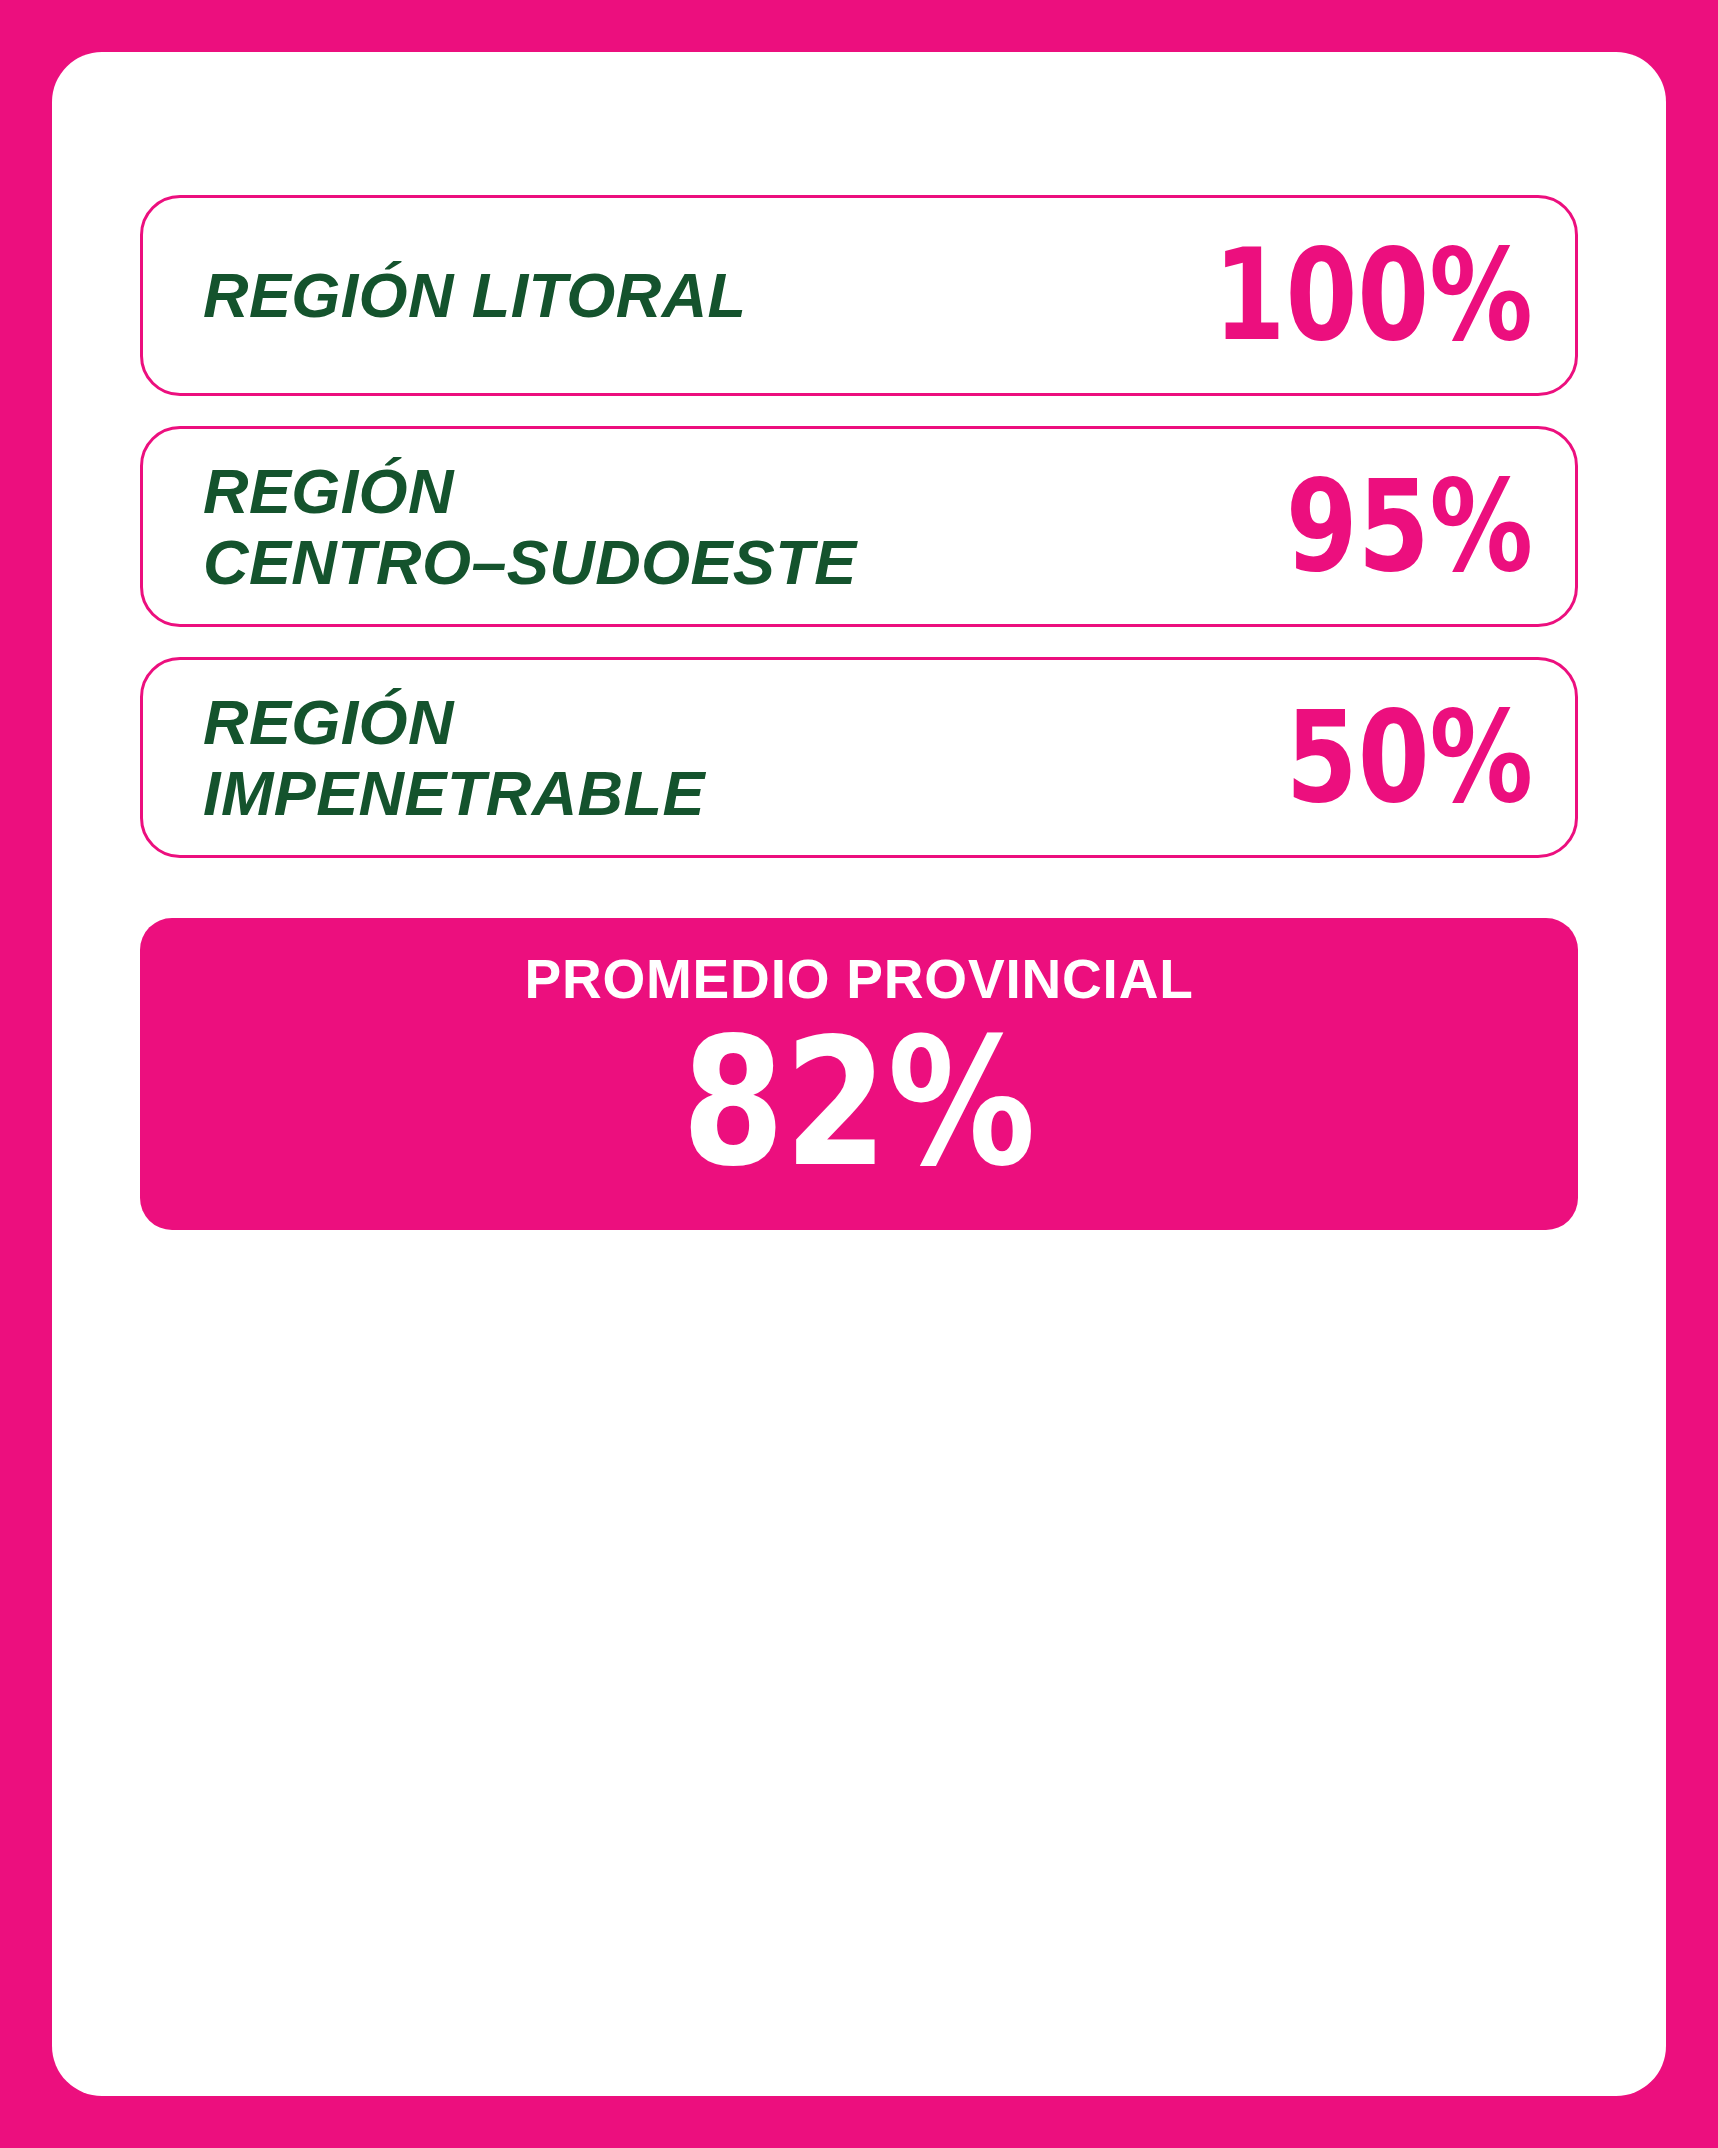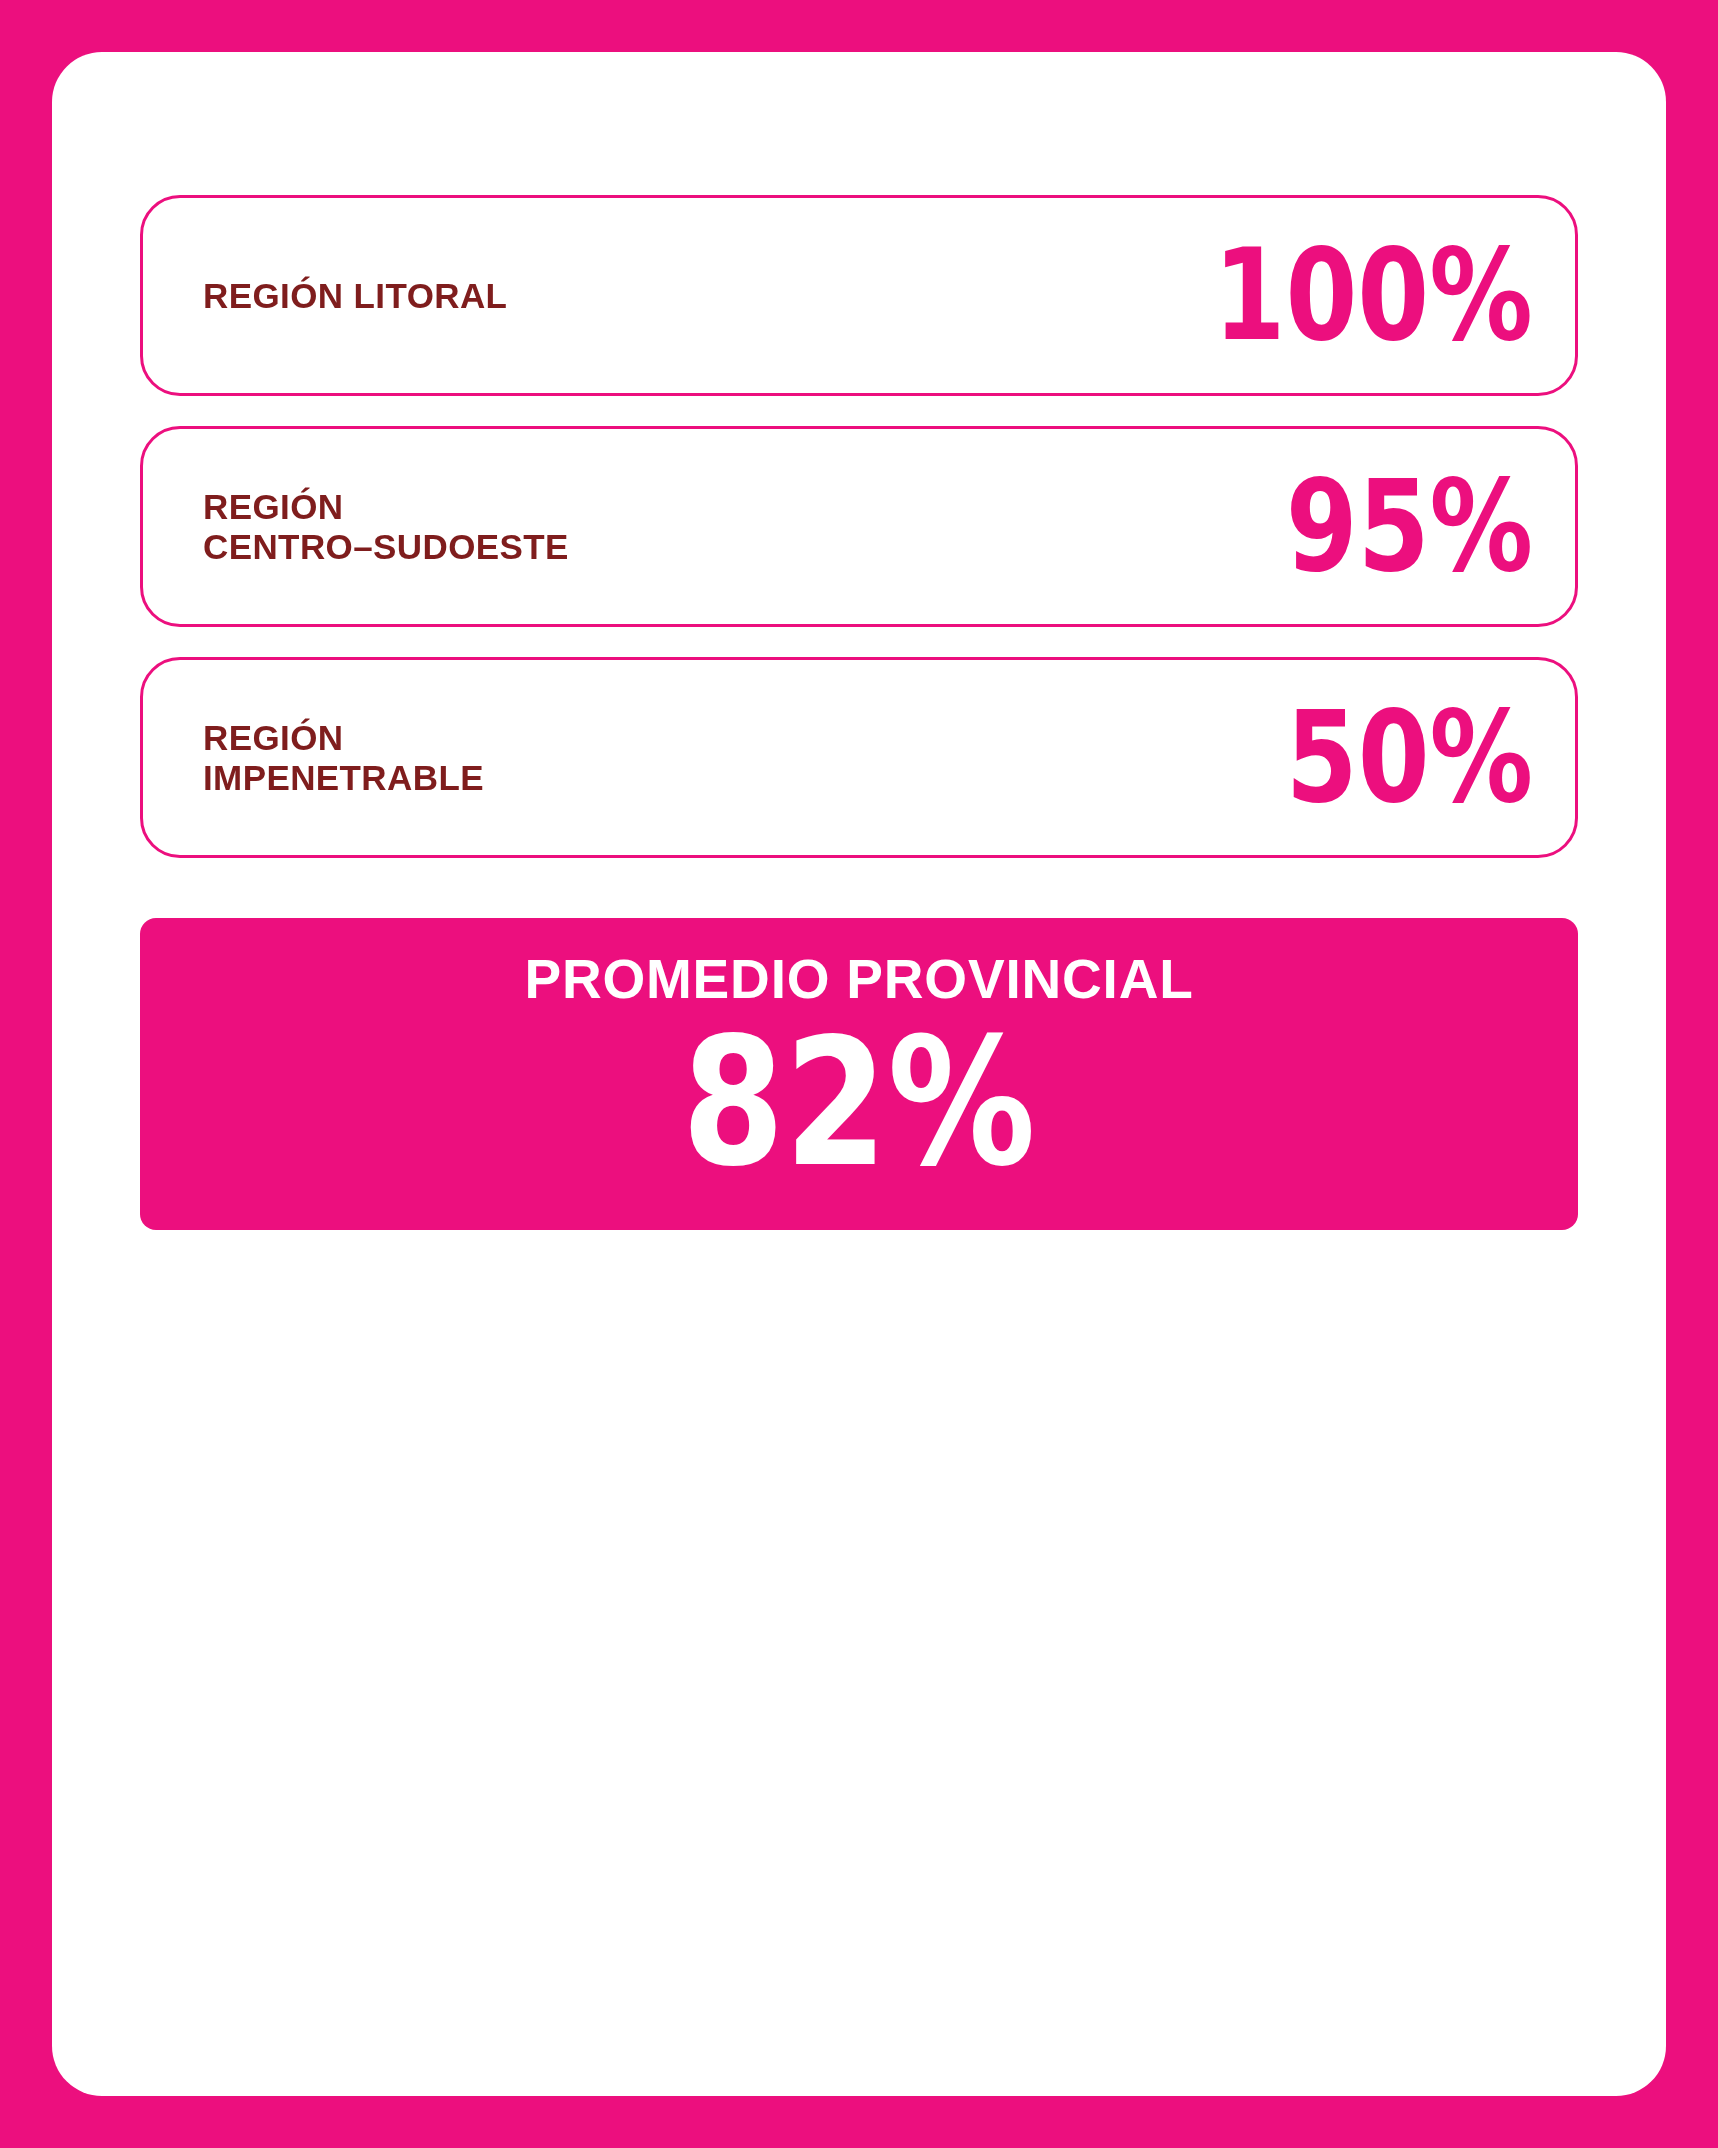--- a/index.html
+++ b/index.html
@@ -77,44 +77,45 @@
     border-radius: 40px;
     height: 201px;
     display: flex;
     align-items: center;
     justify-content: space-between;
     padding: 0 35px 0 60px;
   }
   .row-label {
     font-family: "Liberation Sans", sans-serif;
     font-weight: 700;
-    font-size: 35px;
+    font-size: 63px;
     line-height: 1.12;
     letter-spacing: 0.4px;
-    color: #7f1d1d;
+    color: #14532d;
     white-space: pre-line;
     text-transform: uppercase;
+    font-style: italic;
   }
   .row-value {
     font-family: "DejaVu Sans", sans-serif;
     font-weight: 700;
     font-size: 126px;
     line-height: 1;
     color: #ec0f7e;
     transform: scaleX(0.82);
     transform-origin: right center;
     white-space: nowrap;
     padding-right: 8.4px;
   }
 
   
   .average {
     margin-top: 60px;
     background: #ec0f7e;
-    border-radius: 16px;
+    border-radius: 32px;
     padding: 28.5px 34px 37px 34px;
     display: flex;
     flex-direction: column;
     align-items: center;
     justify-content: center;
   }
   .average-label {
     font-family: "Liberation Sans", sans-serif;
     font-weight: 700;
     font-size: 55px;

